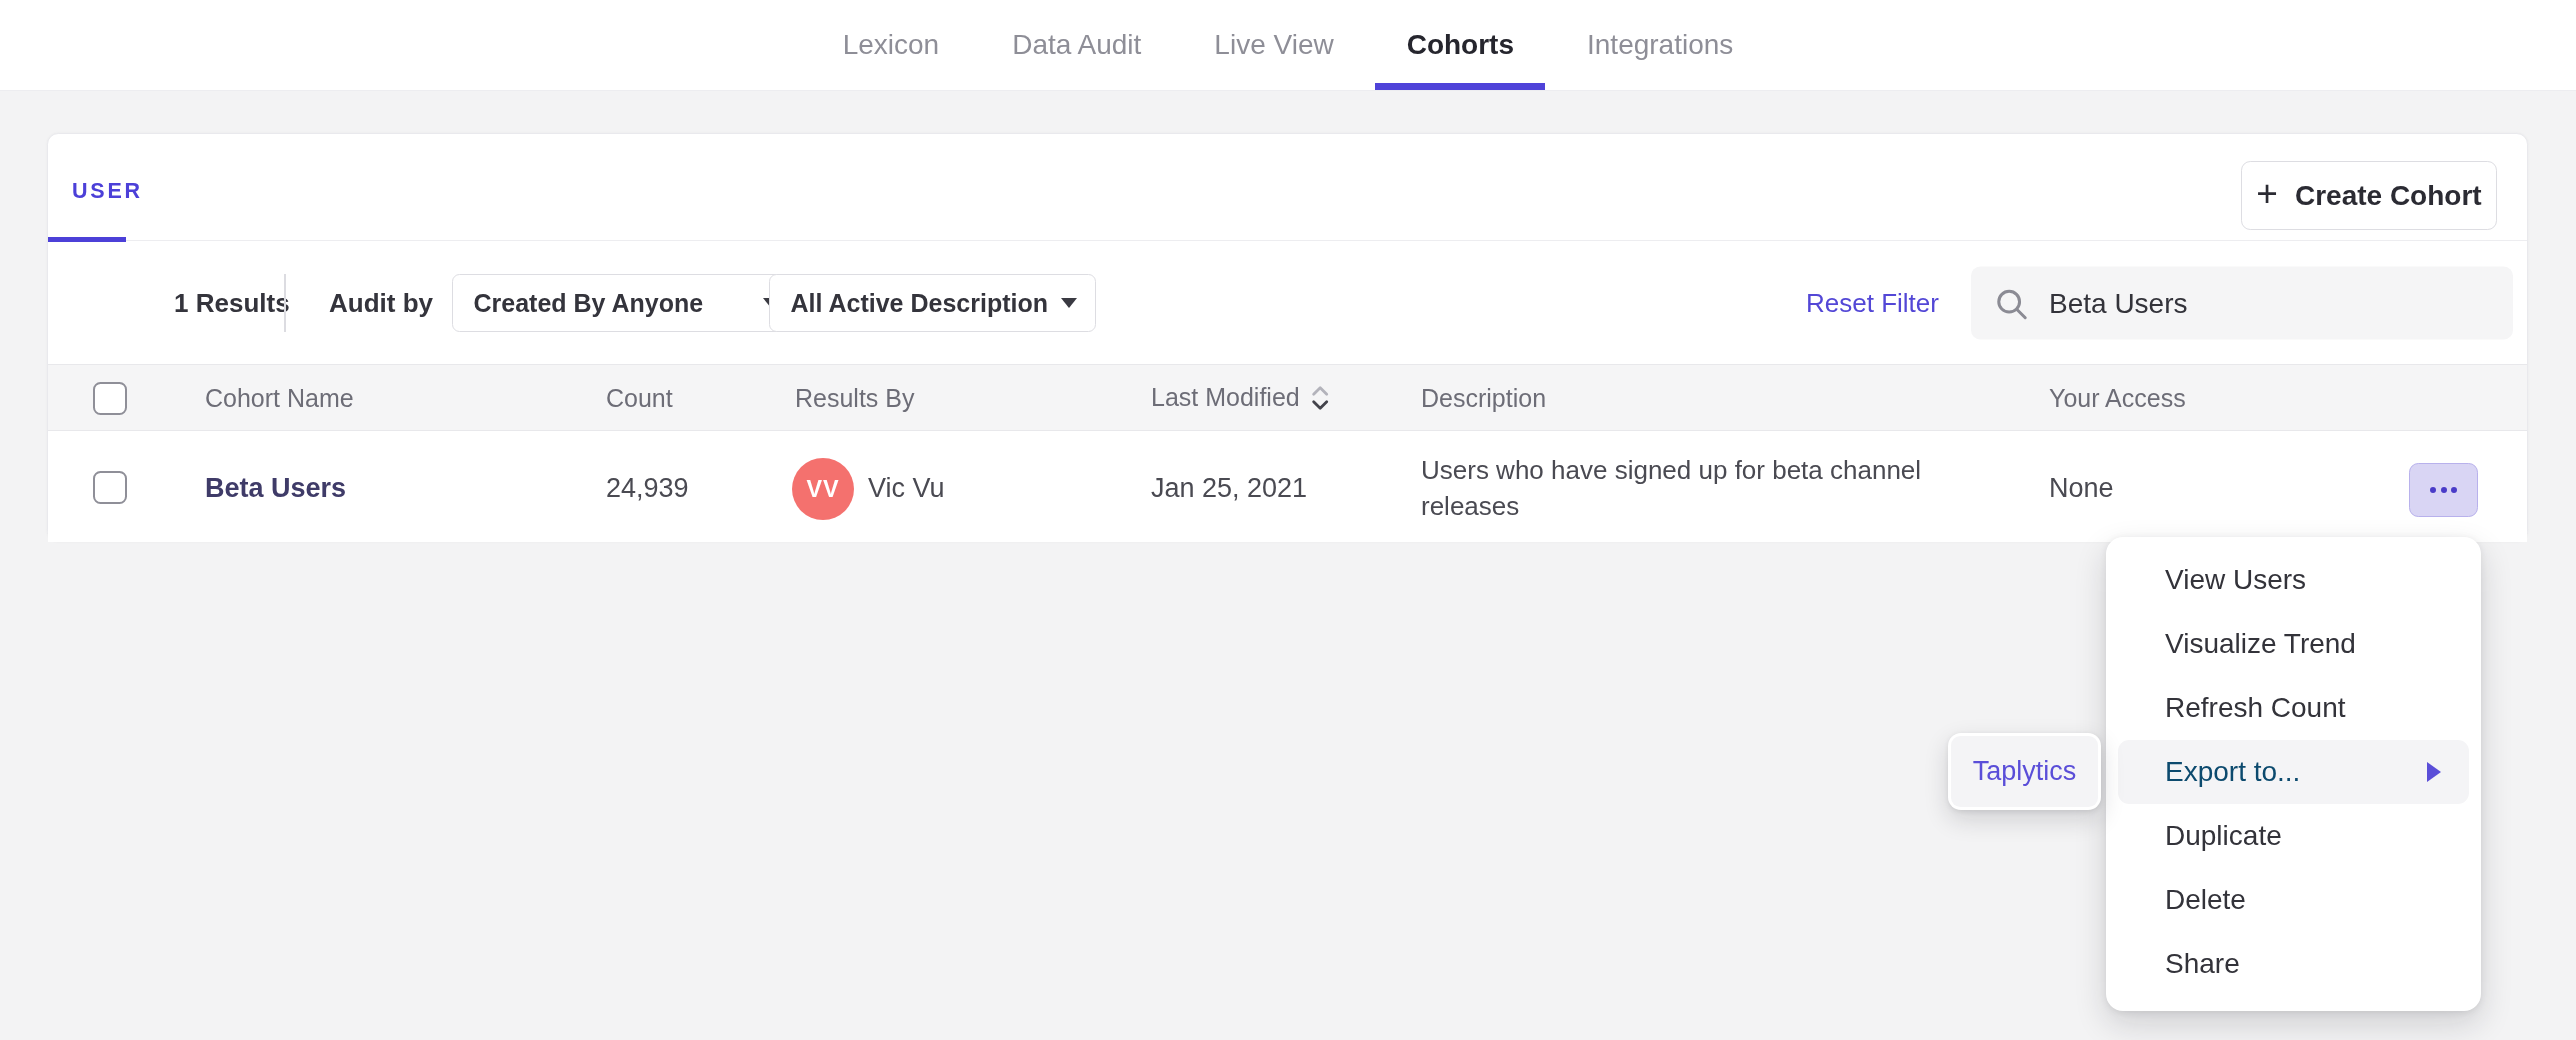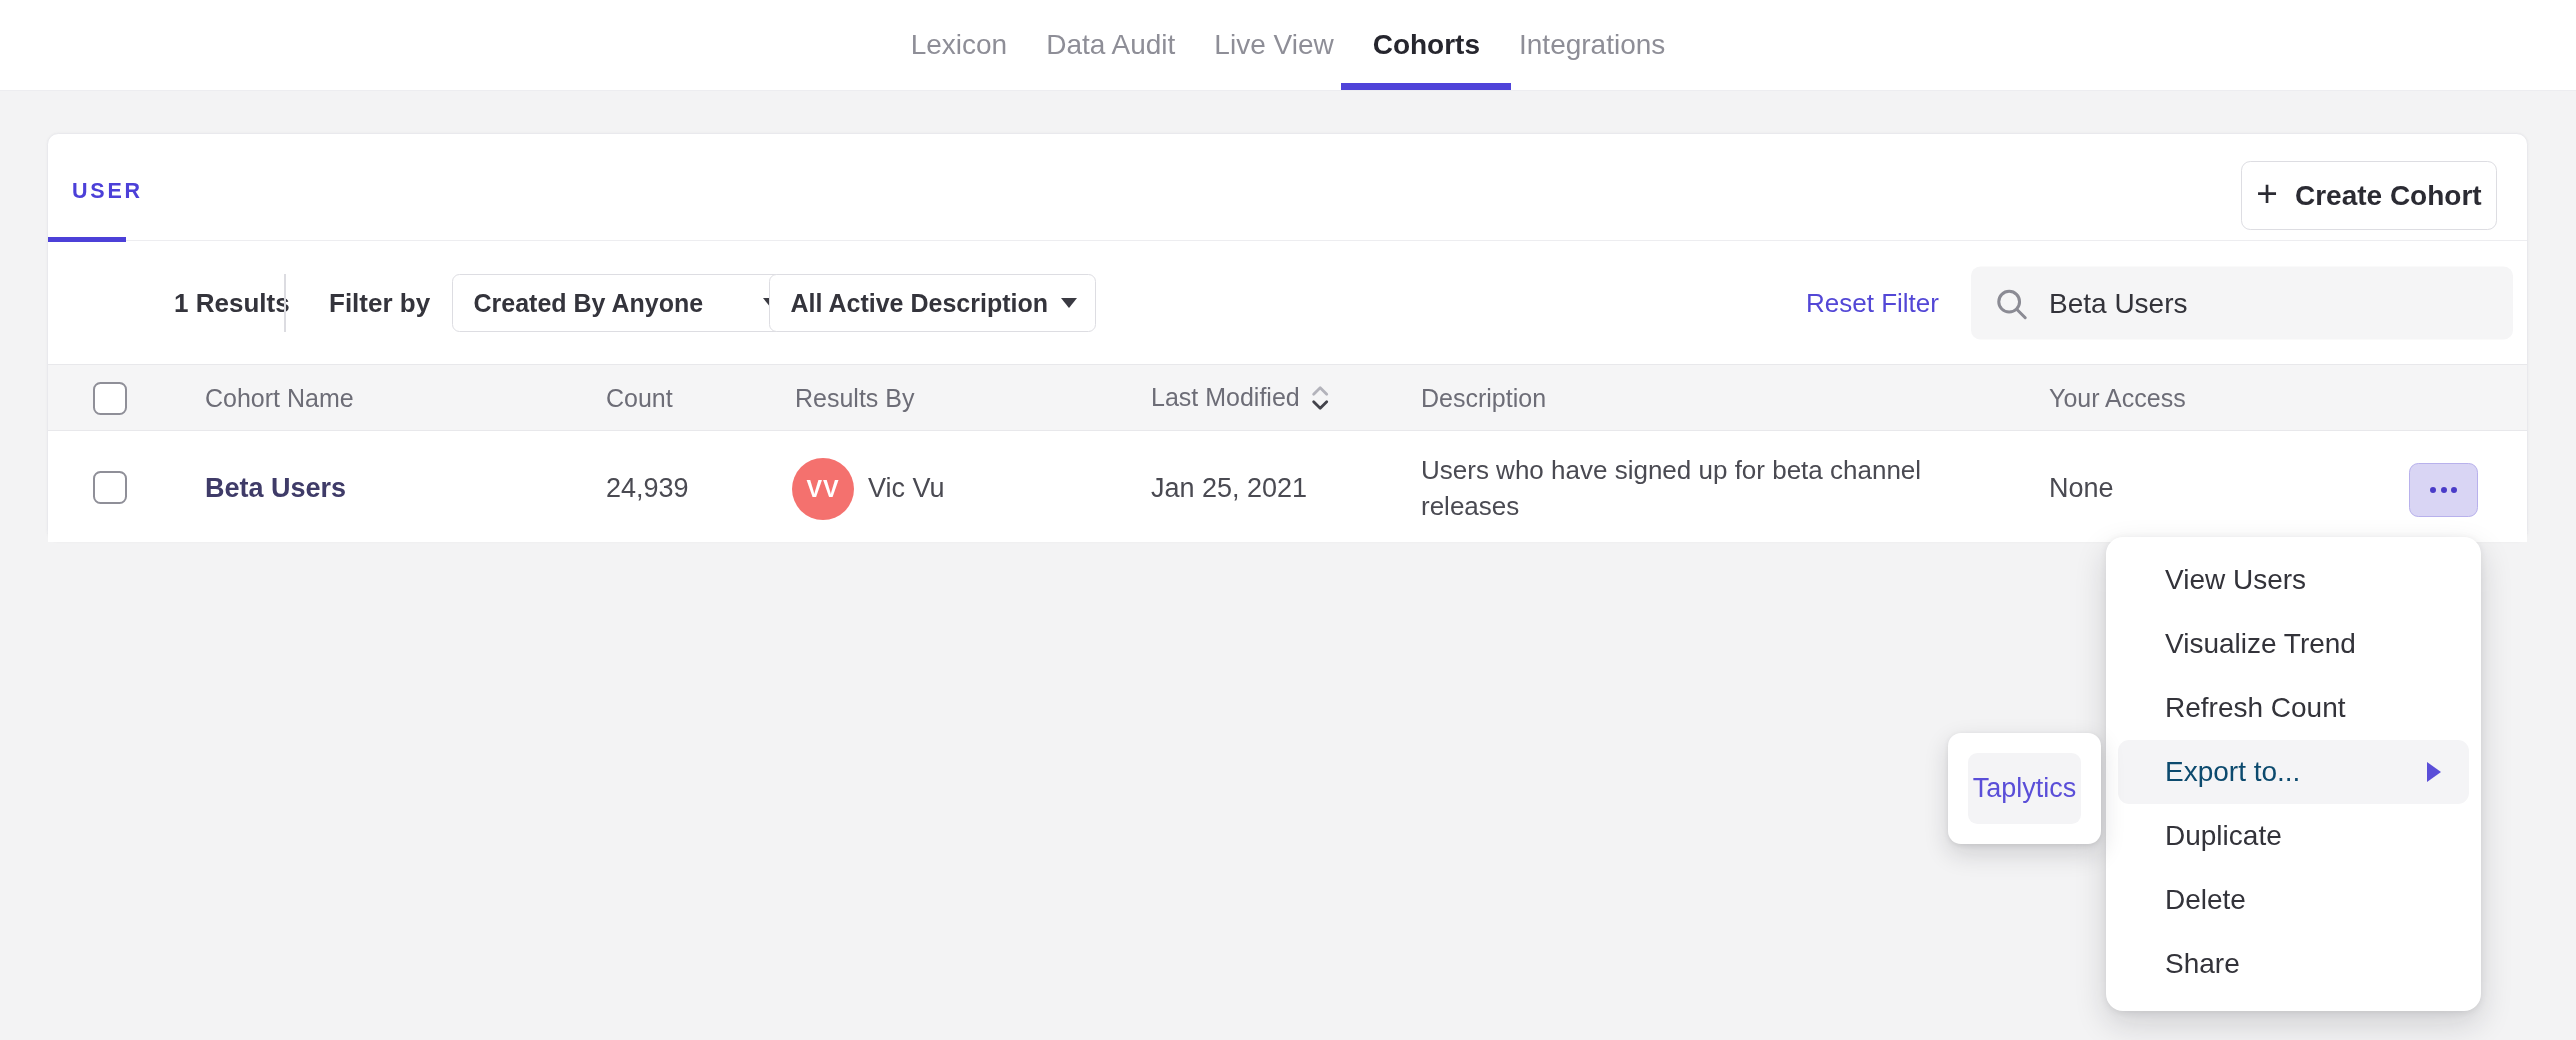--- a/index.html
+++ b/index.html
@@ -10,21 +10,21 @@
     position: relative;
     overflow: hidden;
     color: #4a4a52;
   }
   .page { position: absolute; inset: 0; }
 
   
   .topnav {
     position: absolute; top: 0; left: 0; right: 0; height: 91px;
     background: #ffffff;
-    display: flex; justify-content: center; align-items: stretch; gap: 39px;
+    display: flex; justify-content: center; align-items: stretch; gap: 73px;
     border-bottom: 0.9px solid #ededf0;
   }
   .nav-item {
     position: relative; display: flex; align-items: center;
     font-size: 28px; color: #8e8e97; cursor: pointer; white-space: nowrap;
   }
   .nav-item.active .nav-label { color: #26262e; font-weight: 600; }
   .nav-underline {
     position: absolute; bottom: 0; left: 50%; transform: translateX(-50%);
     width: 170px; height: 7.5px; background: #4f43d9;
@@ -133,21 +133,21 @@
   .menu-item.highlight { background: #f4f4f6; color: #0c4a6e; justify-content: space-between; }
   .submenu-arrow {
     width: 0; height: 0;
     border-top: 10.3px solid transparent; border-bottom: 10.3px solid transparent;
     border-left: 14px solid #5a4ed8;
   }
 
   
   .submenu {
     position: absolute; left: 1948px; top: 733px; width: 153px;
-    padding: 20px; background: #fff; border-radius: 13px;
+    padding: 3px; background: #fff; border-radius: 13px;
     box-shadow: 0 9.3px 24px rgba(25,25,35,.16), 0 1.9px 5.6px rgba(0,0,0,.08);
     z-index: 11;
   }
   .submenu-item {
     height: 71px; display: flex; align-items: center; justify-content: center;
     background: #f4f4f6; border-radius: 9.3px;
     font-size: 27px; color: #5a4ed8; cursor: pointer; white-space: nowrap;
   }
 </style>
 </head>
@@ -181,21 +181,21 @@
       <div class="tab-underline"></div>
       <div class="create-btn">
         <span class="plus-glyph">+</span>
         <span>Create Cohort</span>
       </div>
     </div>
 
     <div class="filterrow">
       <div class="f-abs results">1 Results</div>
       <div class="f-abs vdivider"></div>
-      <div class="f-abs filterby">Filter by</div>
+      <div class="f-abs filterby">Audit by</div>
       <div class="f-abs dropdown dd1">
         <span>Created By Anyone</span>
         <span class="caret"></span>
       </div>
       <div class="f-abs dropdown dd2">
         <span>All Active Description</span>
         <span class="caret"></span>
       </div>
       <div class="f-abs reset">Reset Filter</div>
       <div class="f-abs search">

